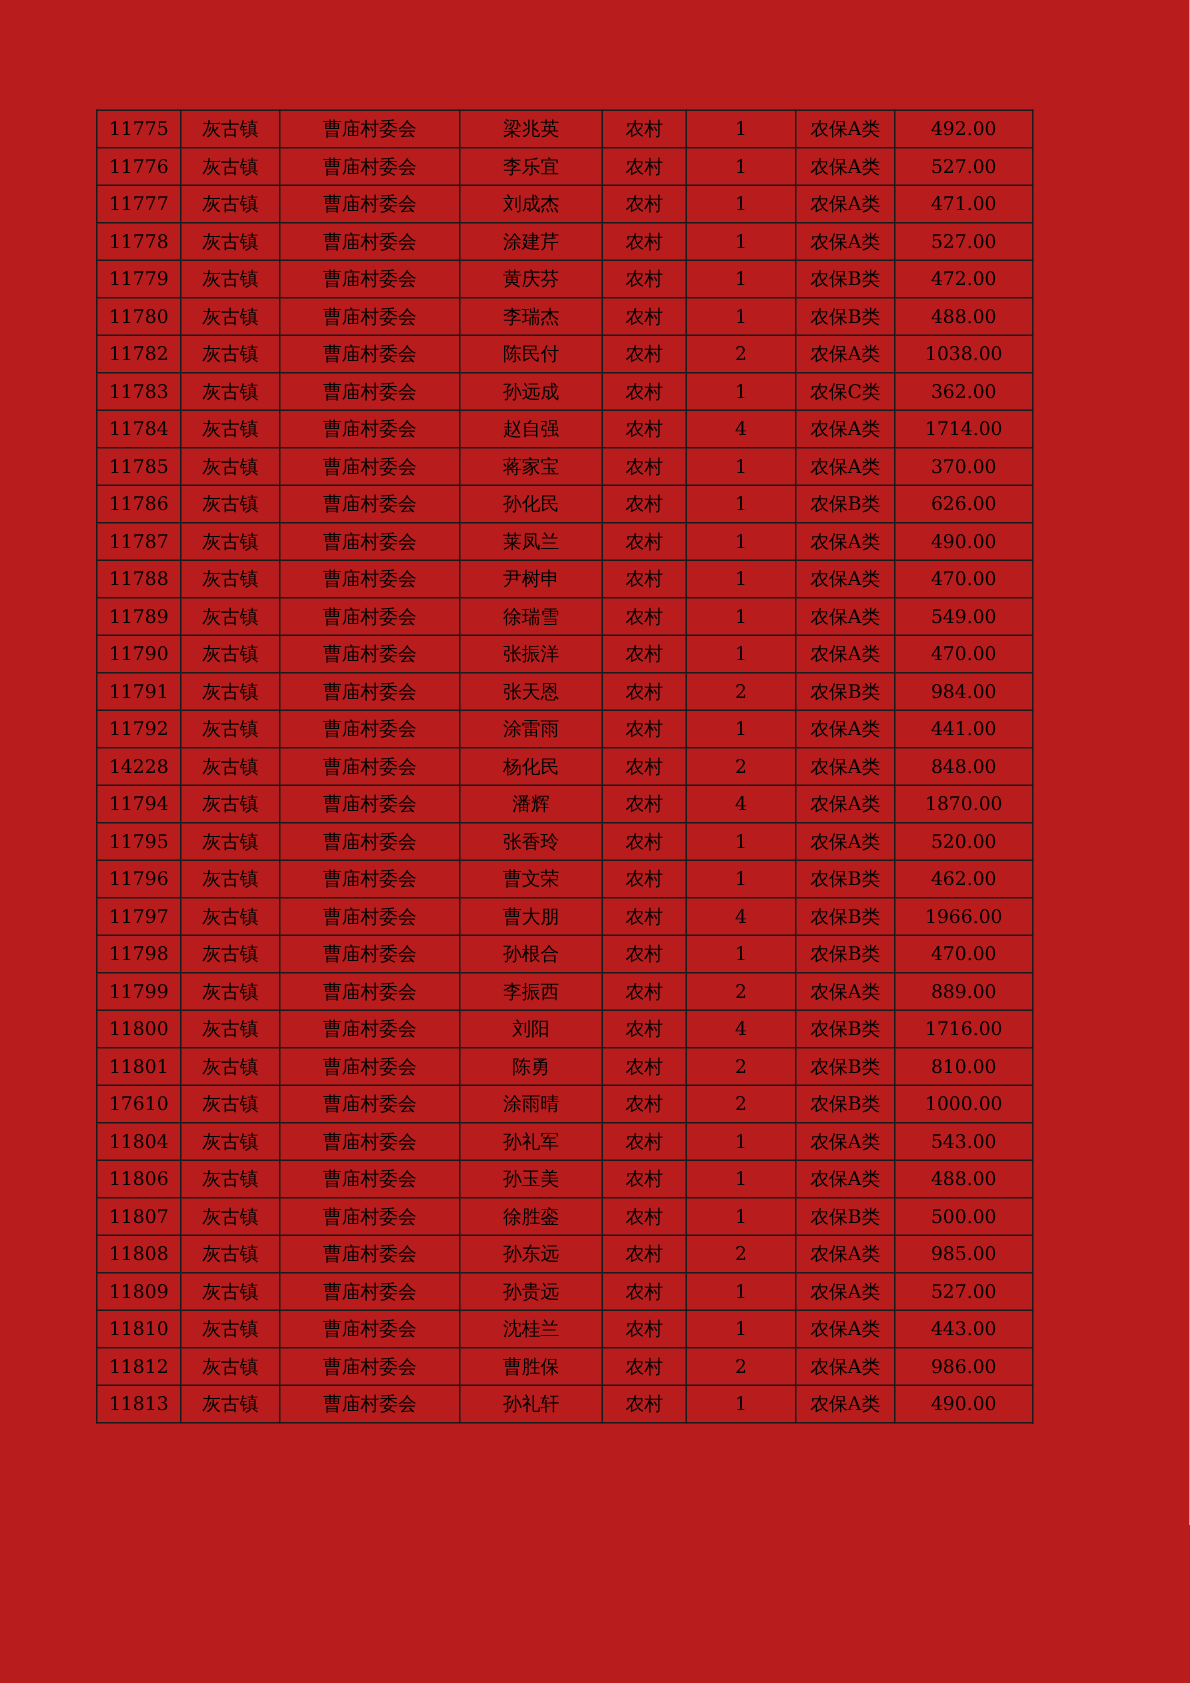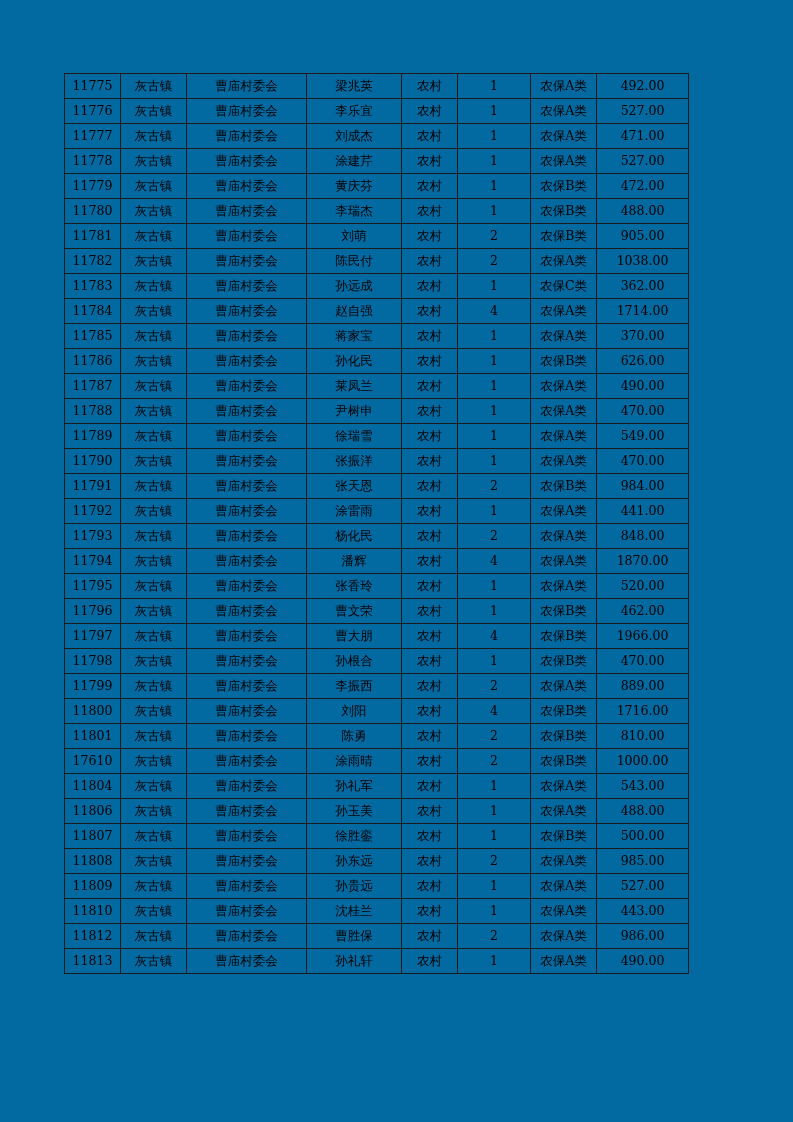--- a/index.html
+++ b/index.html
@@ -4,21 +4,21 @@
 <style>
   html, body {
     margin: 0;
     padding: 0;
     background: #ffffff;
   }
   .page {
     position: relative;
     width: 793px;
     height: 1122px;
-    background: #0369a1;
+    background: #b91c1c;
     overflow: hidden;
     font-family: "DejaVu Serif", "Liberation Serif", serif;
     color: #000000;
   }
   table.data-table {
     position: absolute;
     top: 73px;
     left: 64px;
     border-collapse: collapse;
     table-layout: fixed;
@@ -114,30 +114,20 @@
           <td>11780</td>
           <td>灰古镇</td>
           <td>曹庙村委会</td>
           <td>李瑞杰</td>
           <td>农村</td>
           <td>1</td>
           <td>农保B类</td>
           <td>488.00</td>
         </tr>
         <tr>
-          <td>11781</td>
-          <td>灰古镇</td>
-          <td>曹庙村委会</td>
-          <td>刘萌</td>
-          <td>农村</td>
-          <td>2</td>
-          <td>农保B类</td>
-          <td>905.00</td>
-        </tr>
-        <tr>
           <td>11782</td>
           <td>灰古镇</td>
           <td>曹庙村委会</td>
           <td>陈民付</td>
           <td>农村</td>
           <td>2</td>
           <td>农保A类</td>
           <td>1038.00</td>
         </tr>
         <tr>
@@ -234,21 +224,21 @@
           <td>11792</td>
           <td>灰古镇</td>
           <td>曹庙村委会</td>
           <td>涂雷雨</td>
           <td>农村</td>
           <td>1</td>
           <td>农保A类</td>
           <td>441.00</td>
         </tr>
         <tr>
-          <td>11793</td>
+          <td>14228</td>
           <td>灰古镇</td>
           <td>曹庙村委会</td>
           <td>杨化民</td>
           <td>农村</td>
           <td>2</td>
           <td>农保A类</td>
           <td>848.00</td>
         </tr>
         <tr>
           <td>11794</td>

